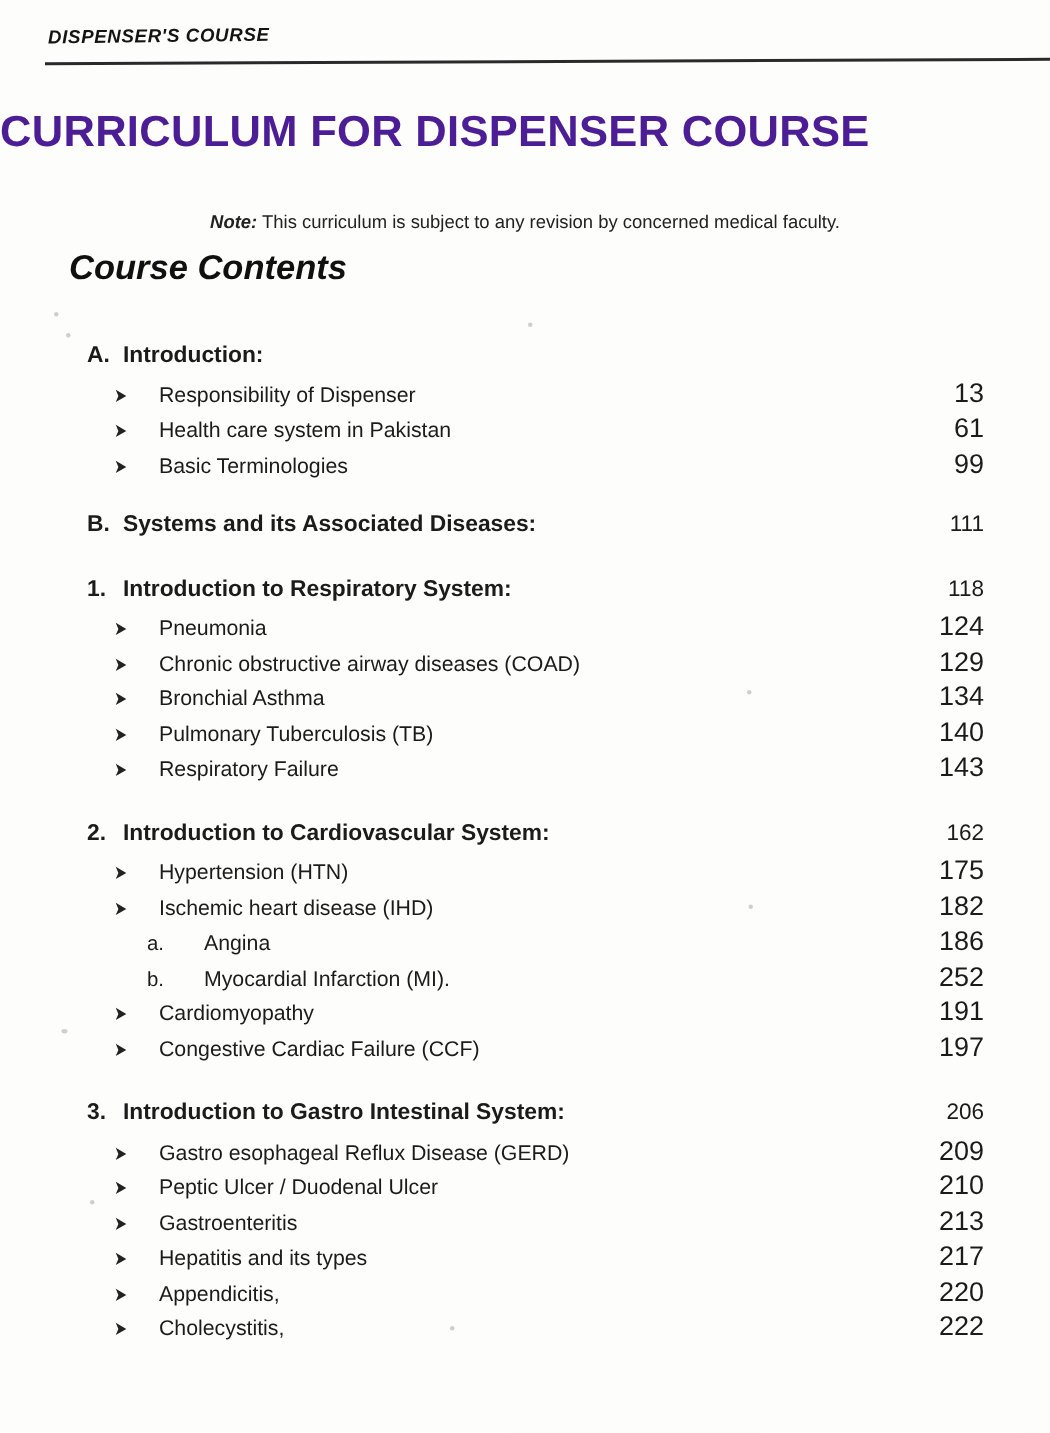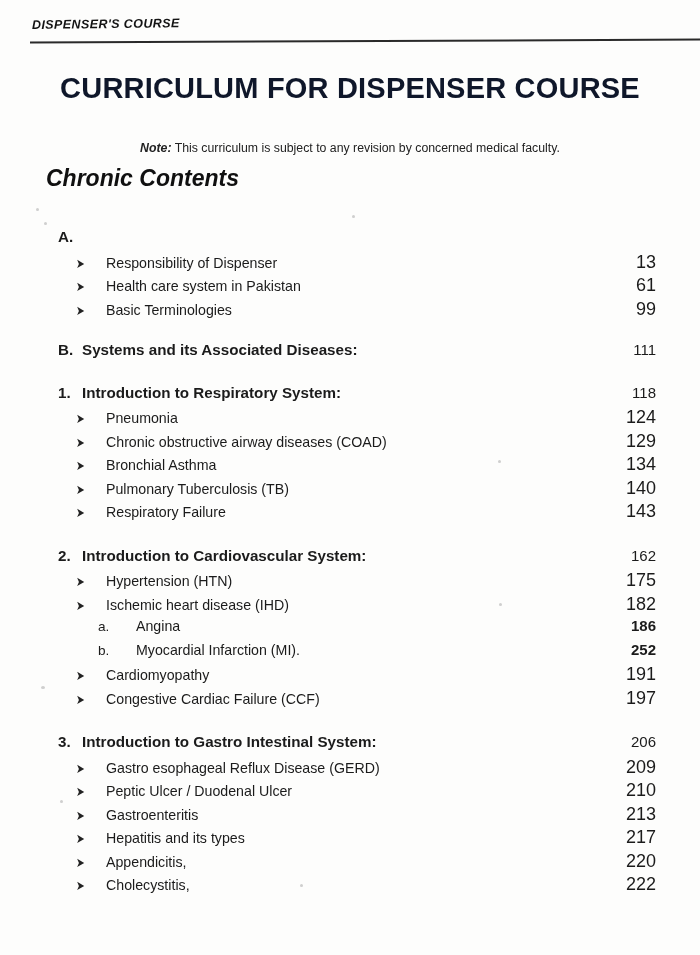--- a/index.html
+++ b/index.html
@@ -60,25 +60,25 @@
     background: #2a2a2a;
     transform: rotate(-0.25deg);
   }
 
   
   .main-title {
     position: absolute;
     top: 72px;
     left: 0;
     width: 700px;
-    text-align: center;
+    text-align: left;
     font-size: 29px;
     font-weight: bold;
     letter-spacing: 0.2px;
-    color: #0f172a;
+    color: #4c1d95;
   }
   .note {
     position: absolute;
     top: 117px;
     left: 0;
     width: 700px;
     text-align: center;
     font-size: 12.3px;
     color: #222;
     margin-top: 24px;
@@ -154,21 +154,21 @@
 
   
   .row.subsub {
     font-size: 14.2px;
   }
   .row.subsub .marker {
     width: 38px;
     padding-left: 52px;
     font-size: 13.6px;
   }
-  .row.subsub .pg { font-size: 15px; font-weight: bold; }
+  .row.subsub .pg { font-size: 18px; }
   .spacer-md { height: 19px; }
   .spacer-lg { height: 22px; }
 
   
   .speck {
     position: absolute;
     background: #a9a9a9;
     border-radius: 50%;
     opacity: .55;
   }
@@ -187,25 +187,26 @@
     <div class="page-number">5</div>
     <div class="header-rule"></div>
   </div>
 
   <div class="main-title">CURRICULUM FOR DISPENSER COURSE</div>
 
   <div class="note">
     <em>Note:</em><span> This curriculum is subject to any revision by concerned medical faculty.</span>
   </div>
 
-  <div class="section-title">Chronic Contents</div>
+  <div class="section-title">Course Contents</div>
 
   <div class="contents" id="contents">
       <div class="row group">
         <span class="marker">A.</span>
+        <span class="label">Introduction:</span>
         <span class="pg"></span>
       </div>
       <div class="row sub">
         <span class="marker arrow">➤</span>
         <span class="label">Responsibility of Dispenser</span>
         <span class="pg">13</span>
       </div>
       <div class="row sub">
         <span class="marker arrow">➤</span>
         <span class="label">Health care system in Pakistan</span>

